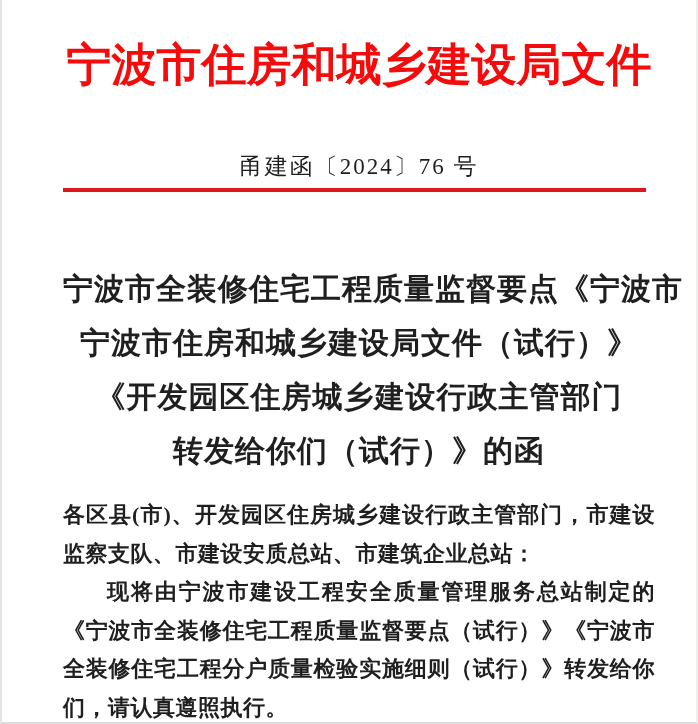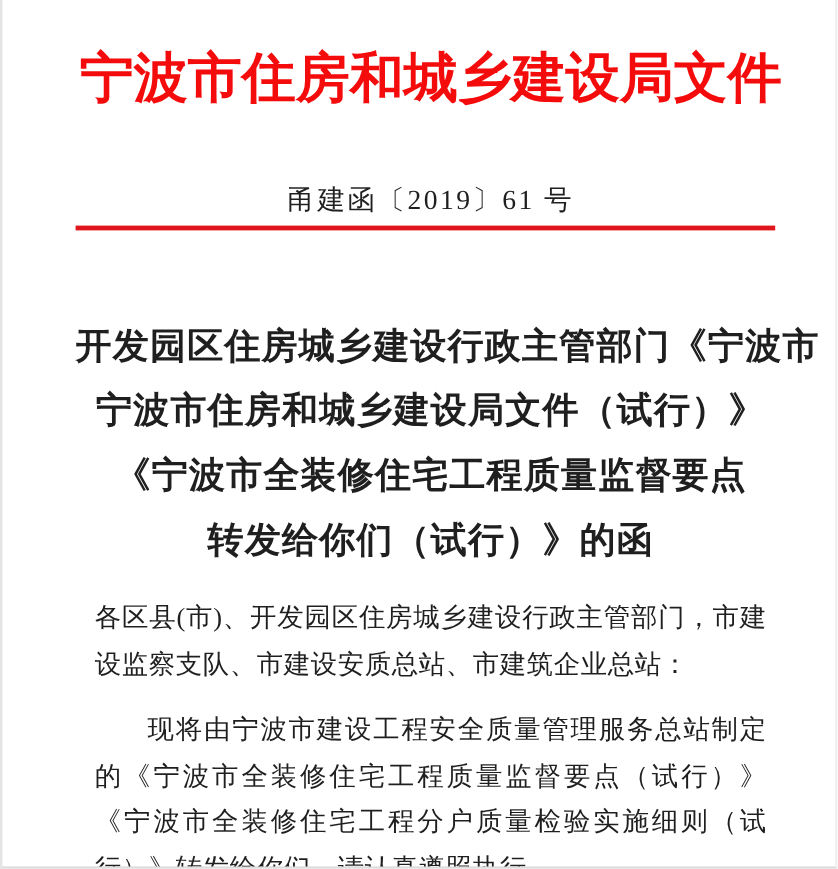--- a/index.html
+++ b/index.html
@@ -59,39 +59,39 @@
     white-space: nowrap;
   }
   .body-block {
     margin-top: 18px;
     font-size: 22px;
     line-height: 38.5px;
     letter-spacing: 0.5px;
     text-align: justify;
     color: var(--text-color, #1f1f1f);
   }
-  .body-block p { margin: 16px; }
+  .body-block p { margin: 0; font-weight: bold; }
   .paragraph-indent { text-indent: 2em; }
 </style>
 </head>
 <body>
 
 <div class="page">
   <div class="content">
 
     <div class="header-title">宁波市住房和城乡建设局文件</div>
 
-    <div class="doc-number">甬建函〔2019〕61 号</div>
+    <div class="doc-number">甬建函〔2024〕76 号</div>
 
     <div class="red-rule"></div>
 
     <div class="title-block">
-      <div class="title-line">开发园区住房城乡建设行政主管部门《宁波市</div>
+      <div class="title-line">宁波市全装修住宅工程质量监督要点《宁波市</div>
       <div class="title-line">宁波市住房和城乡建设局文件（试行）》</div>
-      <div class="title-line">《宁波市全装修住宅工程质量监督要点</div>
+      <div class="title-line">《开发园区住房城乡建设行政主管部门</div>
       <div class="title-line">转发给你们（试行）》的函</div>
     </div>
 
     <div class="body-block">
       <p>各区县(市)、开发园区住房城乡建设行政主管部门，市建设监察支队、市建设安质总站、市建筑企业总站：</p>
       <p class="paragraph-indent">现将由宁波市建设工程安全质量管理服务总站制定的《宁波市全装修住宅工程质量监督要点（试行）》《宁波市全装修住宅工程分户质量检验实施细则（试行）》转发给你们，请认真遵照执行。</p>
     </div>
 
   </div>
 </div>

